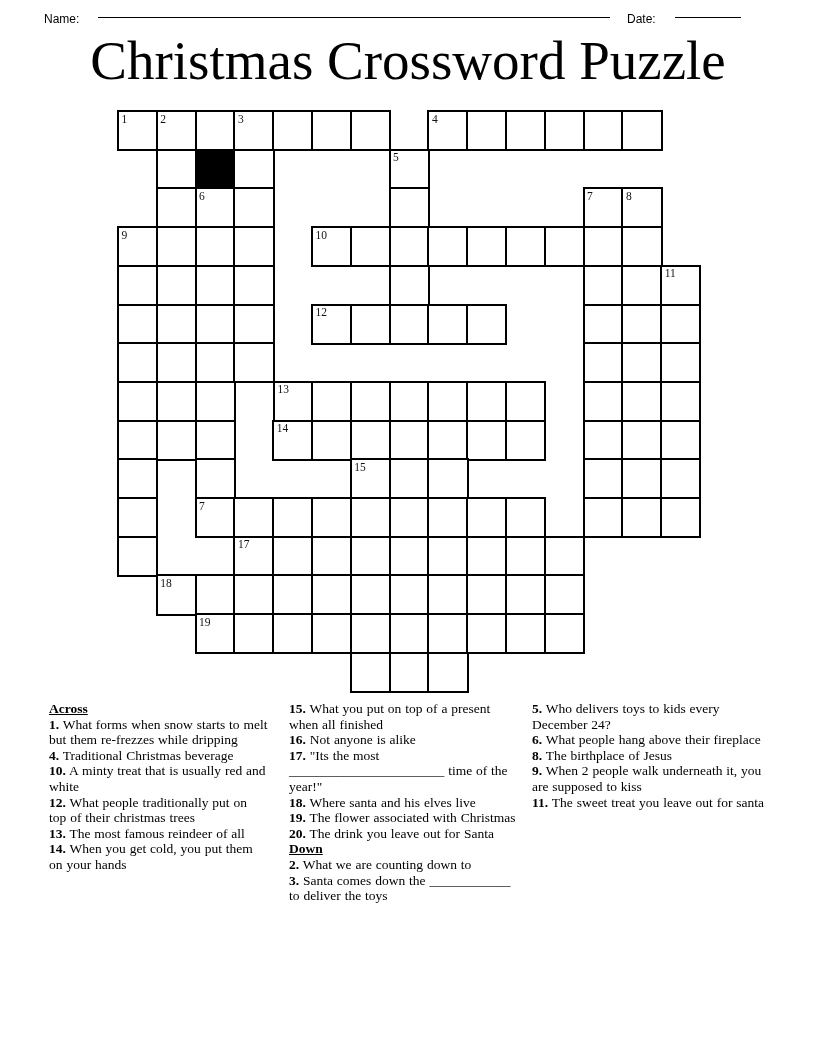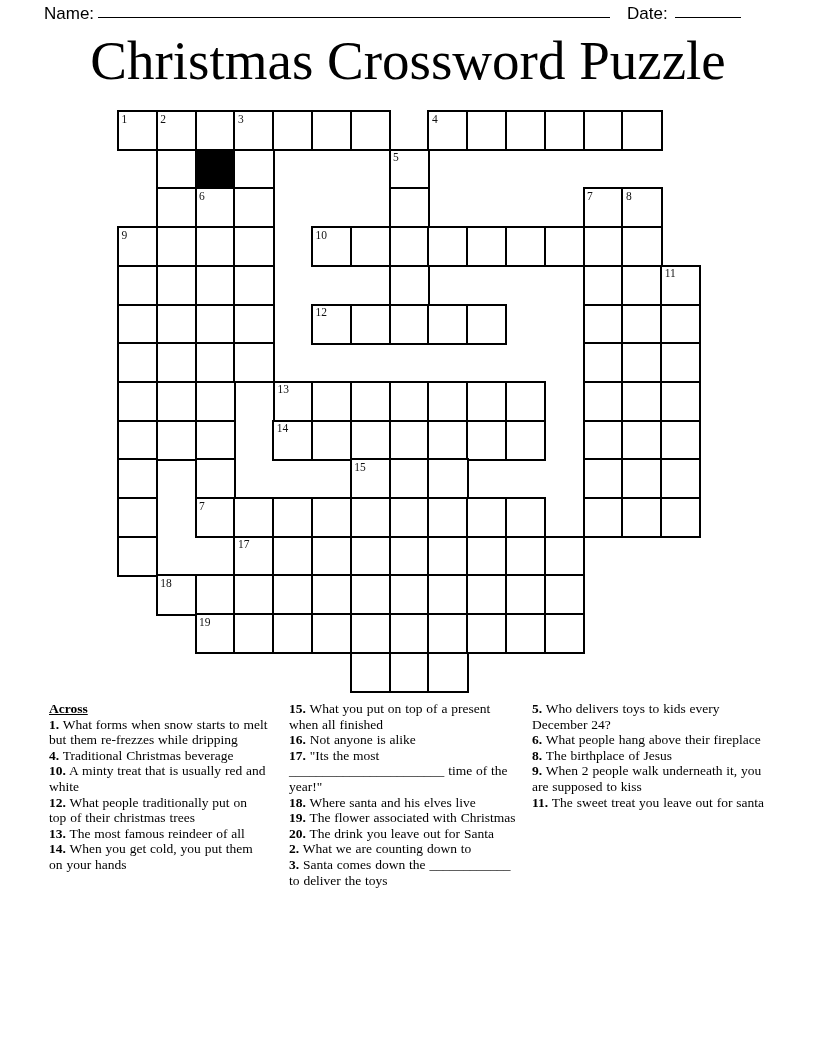--- a/index.html
+++ b/index.html
@@ -3,22 +3,22 @@
 <meta charset="utf-8">
 <style>
   html,body { margin:0; padding:0; background:#e8e8e8; }
   .page {
     position:relative; width:816px; height:1056px; margin:0 auto;
     background:#ffffff; overflow:hidden;
     font-family:"Liberation Serif", serif; color:#000;
   }
   
   .hlabel {
-    position:absolute; top:4px; font-family:"Liberation Sans", sans-serif;
-    font-size:17px; color:#000; white-space:nowrap;
+    position:absolute; top:12px; font-family:"Liberation Sans", sans-serif;
+    font-size:12px; color:#000; white-space:nowrap;
   }
   .lbl-name { left:44px; }
   .lbl-date { left:627px; }
   .fill-line { position:absolute; top:2px; height:15px; border-bottom:1.4px solid #000; }
   .line-name { left:98px; width:512px; }
   .line-date { left:675px; width:66px; }
   
   .title {
     position:absolute; top:32px; left:0; width:816px; text-align:center;
     font-size:55px; font-weight:400; letter-spacing:0px; line-height:1.05;
@@ -255,20 +255,21 @@
         <div class="clue"><b>13.</b> The most famous reindeer of all</div>
         <div class="clue"><b>14.</b> When you get cold, you put them on your hands</div>
       </div>
     <div class="clue-col col-1" id="cluecol1">
         <div class="clue"><b>15.</b> What you put on top of a present when all finished</div>
         <div class="clue"><b>16.</b> Not anyone is alike</div>
         <div class="clue"><b>17.</b> "Its the most _______________________ time of the year!"</div>
         <div class="clue"><b>18.</b> Where santa and his elves live</div>
         <div class="clue"><b>19.</b> The flower associated with Christmas</div>
         <div class="clue"><b>20.</b> The drink you leave out for Santa</div>
+        <div class="clue-h">Down</div>
         <div class="clue"><b>2.</b> What we are counting down to</div>
         <div class="clue"><b>3.</b> Santa comes down the ____________ to deliver the toys</div>
       </div>
     <div class="clue-col col-2" id="cluecol2">
         <div class="clue"><b>5.</b> Who delivers toys to kids every December 24?</div>
         <div class="clue"><b>6.</b> What people hang above their fireplace</div>
         <div class="clue"><b>8.</b> The birthplace of Jesus</div>
         <div class="clue"><b>9.</b> When 2 people walk underneath it, you are supposed to kiss</div>
         <div class="clue"><b>11.</b> The sweet treat you leave out for santa</div>
       </div>

